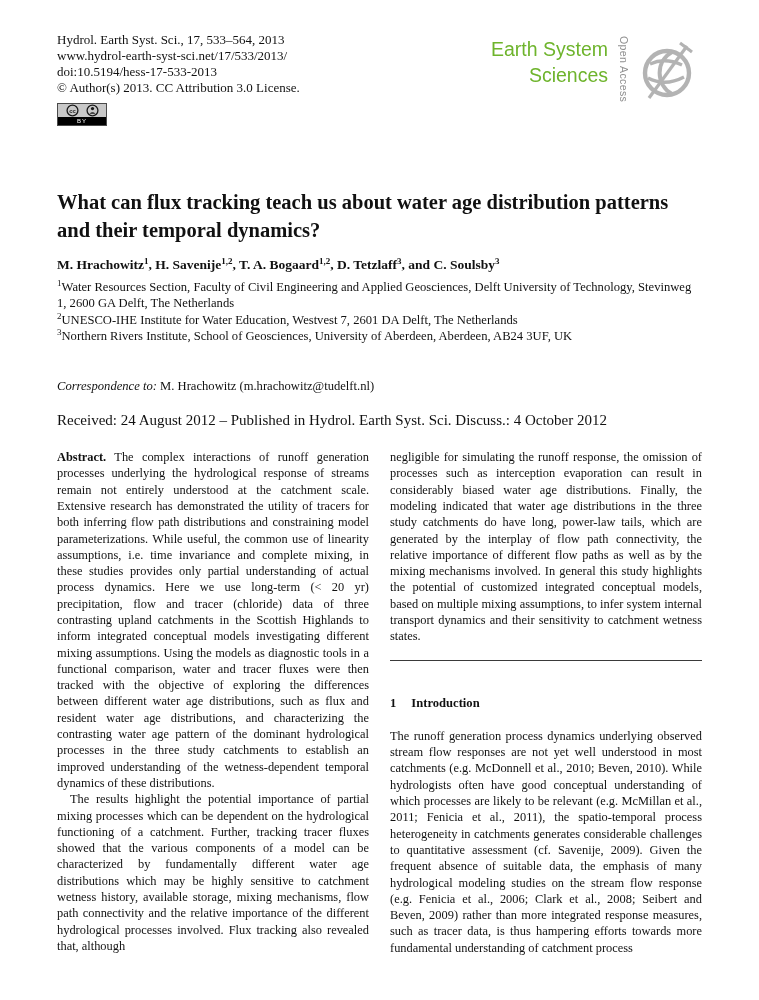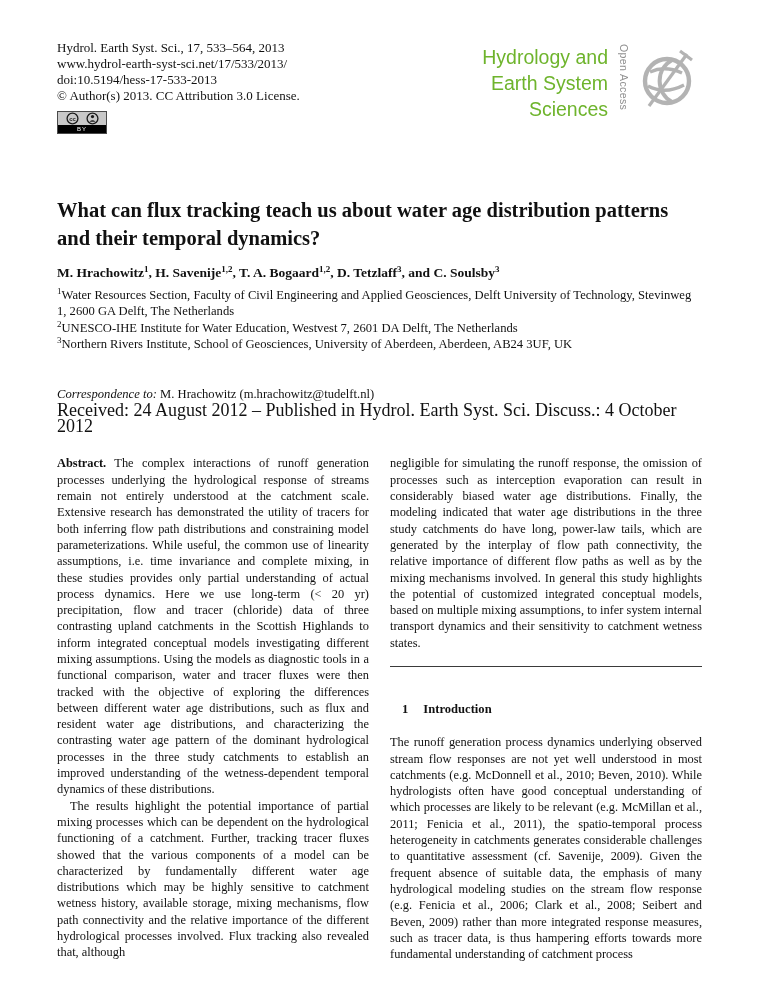--- a/index.html
+++ b/index.html
@@ -4,21 +4,21 @@
 <style>
   * { margin: 0; padding: 0; box-sizing: border-box; }
   html, body { background: #ffffff; }
   body {
     width: 759px; height: 1000px;
     font-family: "Liberation Serif", "DejaVu Serif", serif;
     color: #111111;
     position: relative;
     overflow: hidden;
   }
-  .page { position: relative; width: 759px; height: 1000px; padding: 40px 57px 0 57px; }
+  .page { position: relative; width: 759px; height: 1000px; padding: 32px 57px 0 57px; }
 
   
   .header { display: flex; justify-content: space-between; align-items: flex-start; }
   .header-left { font-size: 13px; line-height: 16px; }
   .cite-line { white-space: nowrap; }
   .cc-badge {
     margin-top: 7px; width: 50px; height: 23px;
     border: 1px solid #4a4a4a; background: #c8c8c8;
     display: flex; flex-direction: column; overflow: hidden;
   }
@@ -45,31 +45,31 @@
   
   .article-title {
     margin-top: 62px; max-width: 612px;
     font-size: 20.5px; line-height: 28px; font-weight: bold;
   }
   .authors { margin-top: 13px; font-size: 13.5px; font-weight: bold; }
   sup { font-size: 9px; line-height: 0; }
   .affiliations { margin-top: 6px; font-size: 12.6px; line-height: 16.4px; max-width: 648px; }
   .correspondence { margin-top: 34px; font-size: 12.6px; }
   .correspondence .label { font-style: italic; }
-  .dates { font-size: 18px; line-height: 16.4px; }
+  .dates { margin-top: 18px; font-size: 15px; line-height: 16.4px; }
 
   
   .columns { display: flex; gap: 21px; margin-top: 21px; }
   .col {
     width: 312px; font-size: 12.4px; line-height: 16.3px;
     text-align: justify; hyphens: auto; -webkit-hyphens: auto;
   }
   .col p.indent { text-indent: 13px; }
   .col-rule { border: none; border-top: 1px solid #3a3a3a; margin: 15px 0 0 0; }
-  .section-heading { font-size: 12.6px; font-weight: bold; margin: 34px 0 17px 12px; text-align: left; }
+  .section-heading { font-size: 12.6px; font-weight: bold; margin: 34px 0 17px 0; text-align: left; }
   .section-heading .sec-num { margin-right: 15px; }
 
   
   .footer {
     position: absolute; left: 57px; bottom: 37px;
     font-size: 12.8px; font-weight: bold;
   }
 </style>
 </head>
 <body>
@@ -93,21 +93,20 @@
             <circle cx="12" cy="8.5" r="3" fill="#1a1a1a"></circle>
             <path d="M6.5 18 Q12 12.5 17.5 18 Z" fill="#1a1a1a"></path>
           </svg>
         </div>
         <div class="strip">BY</div>
       </div>
     </div>
 
     <div class="header-right">
       <div class="journal-name">
-        <div>Hydrology and</div>
         <div>Earth System</div>
         <div>Sciences</div>
       </div>
       <div class="open-access">Open Access</div>
       <svg class="globe" width="68" height="72" viewBox="0 0 68 72">
         <g fill="none" stroke="#b3b3b3">
           <line x1="15" y1="64" x2="53" y2="12" stroke-width="3.2"></line>
           <line x1="46" y1="9" x2="58" y2="18" stroke-width="3.2"></line>
           <circle cx="33" cy="39" r="22" stroke-width="4.4"></circle>
           <path d="M 38 18 A 24 24 0 0 0 38 60" stroke-width="4"></path>

